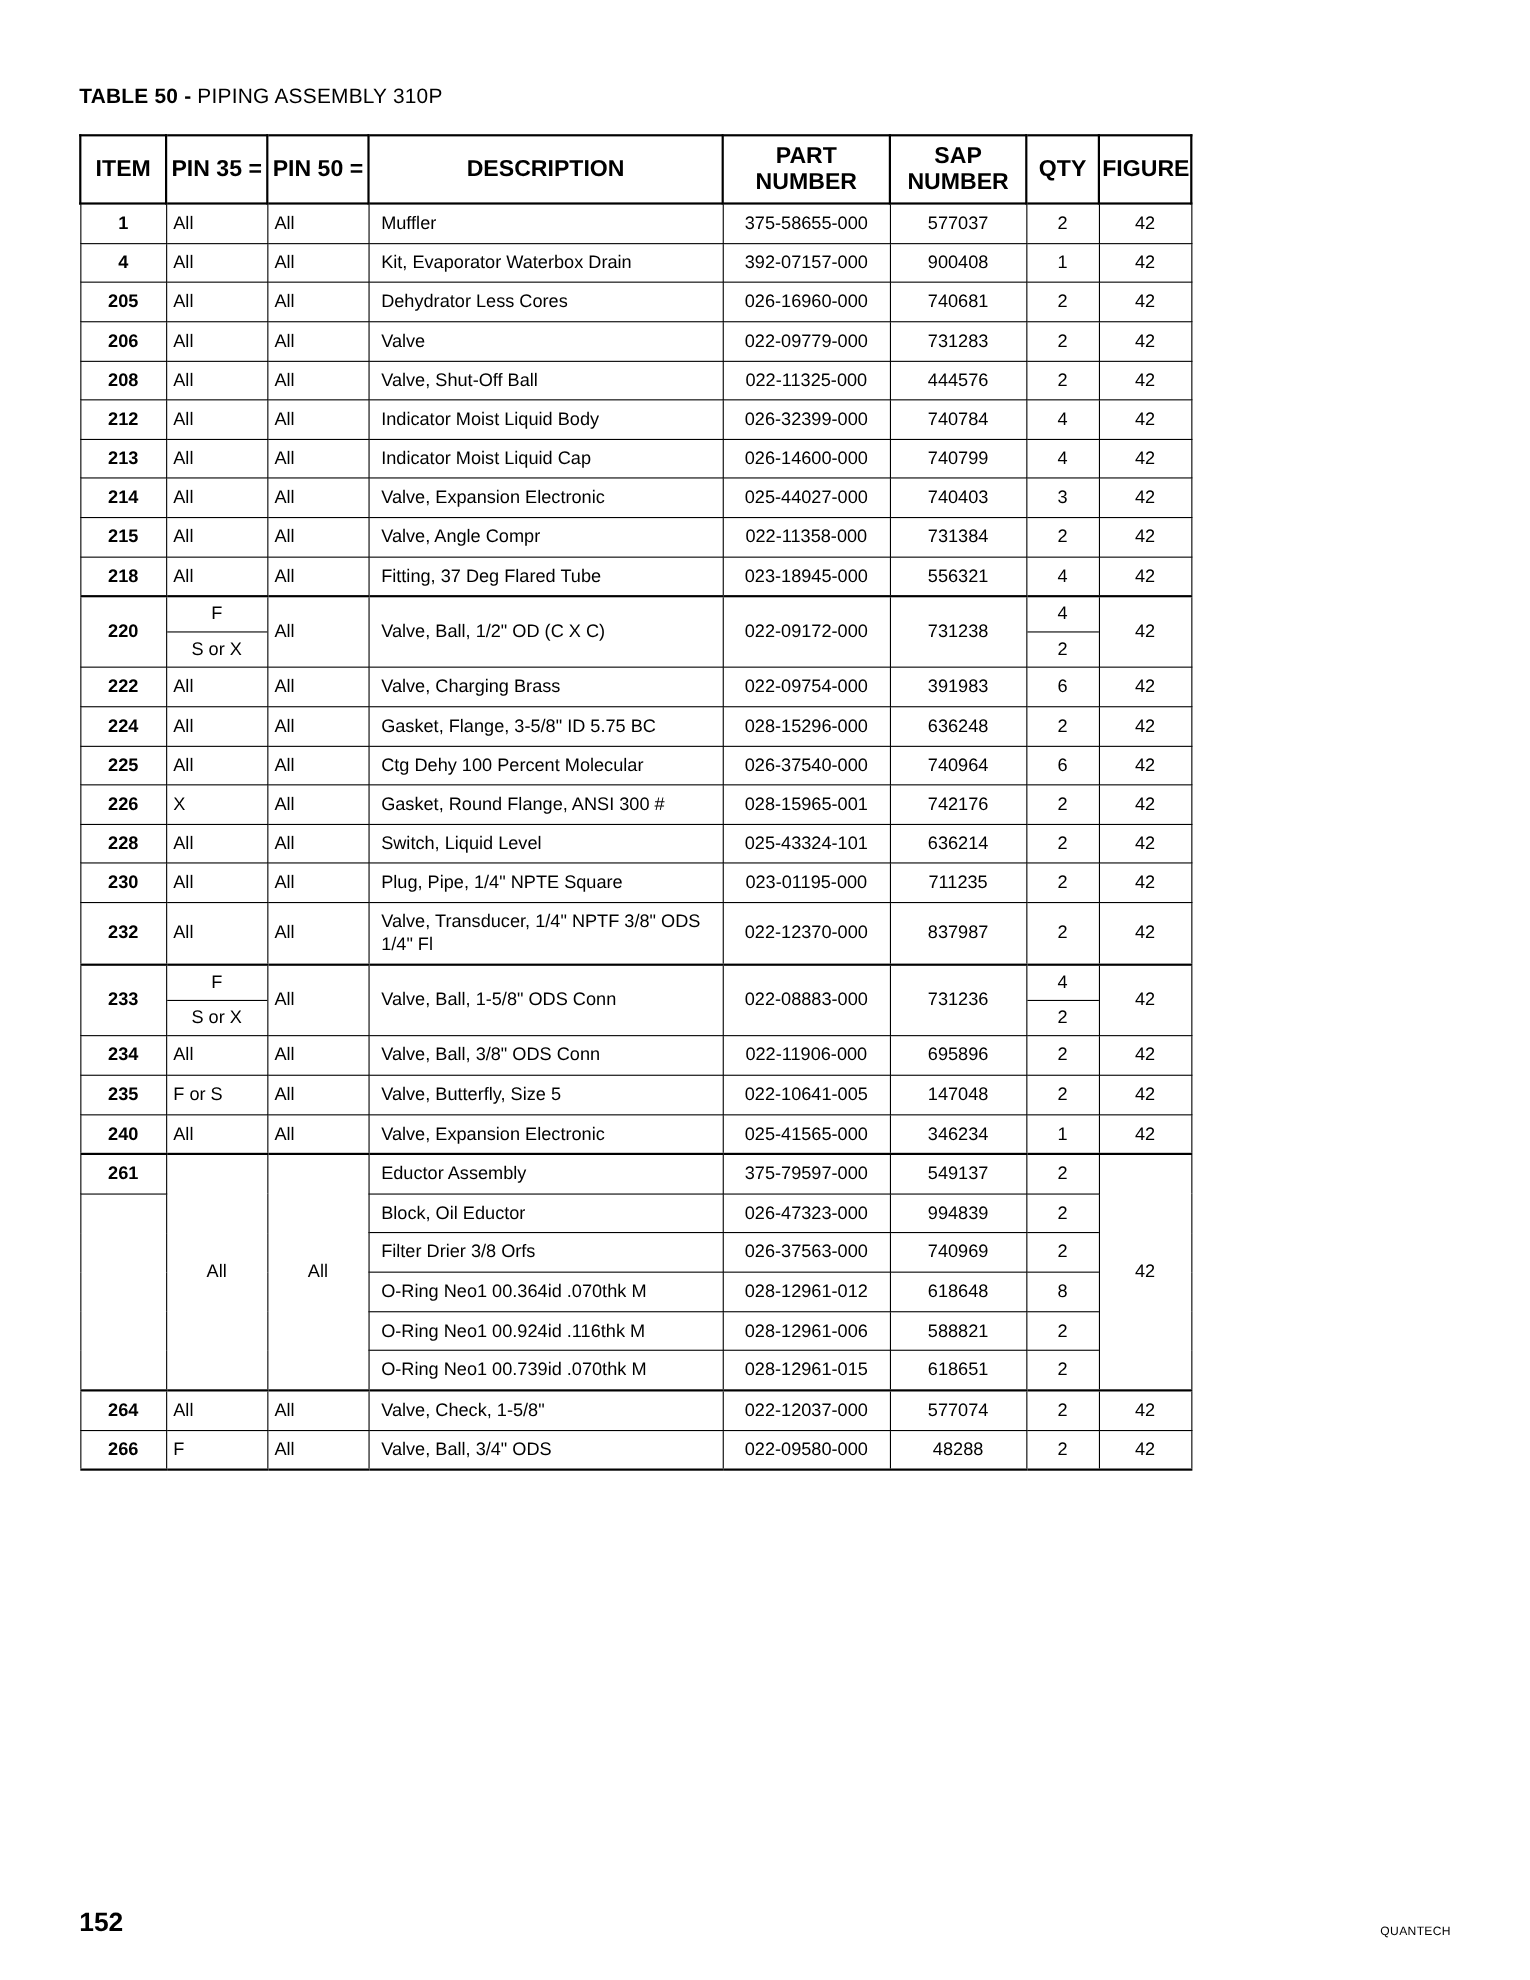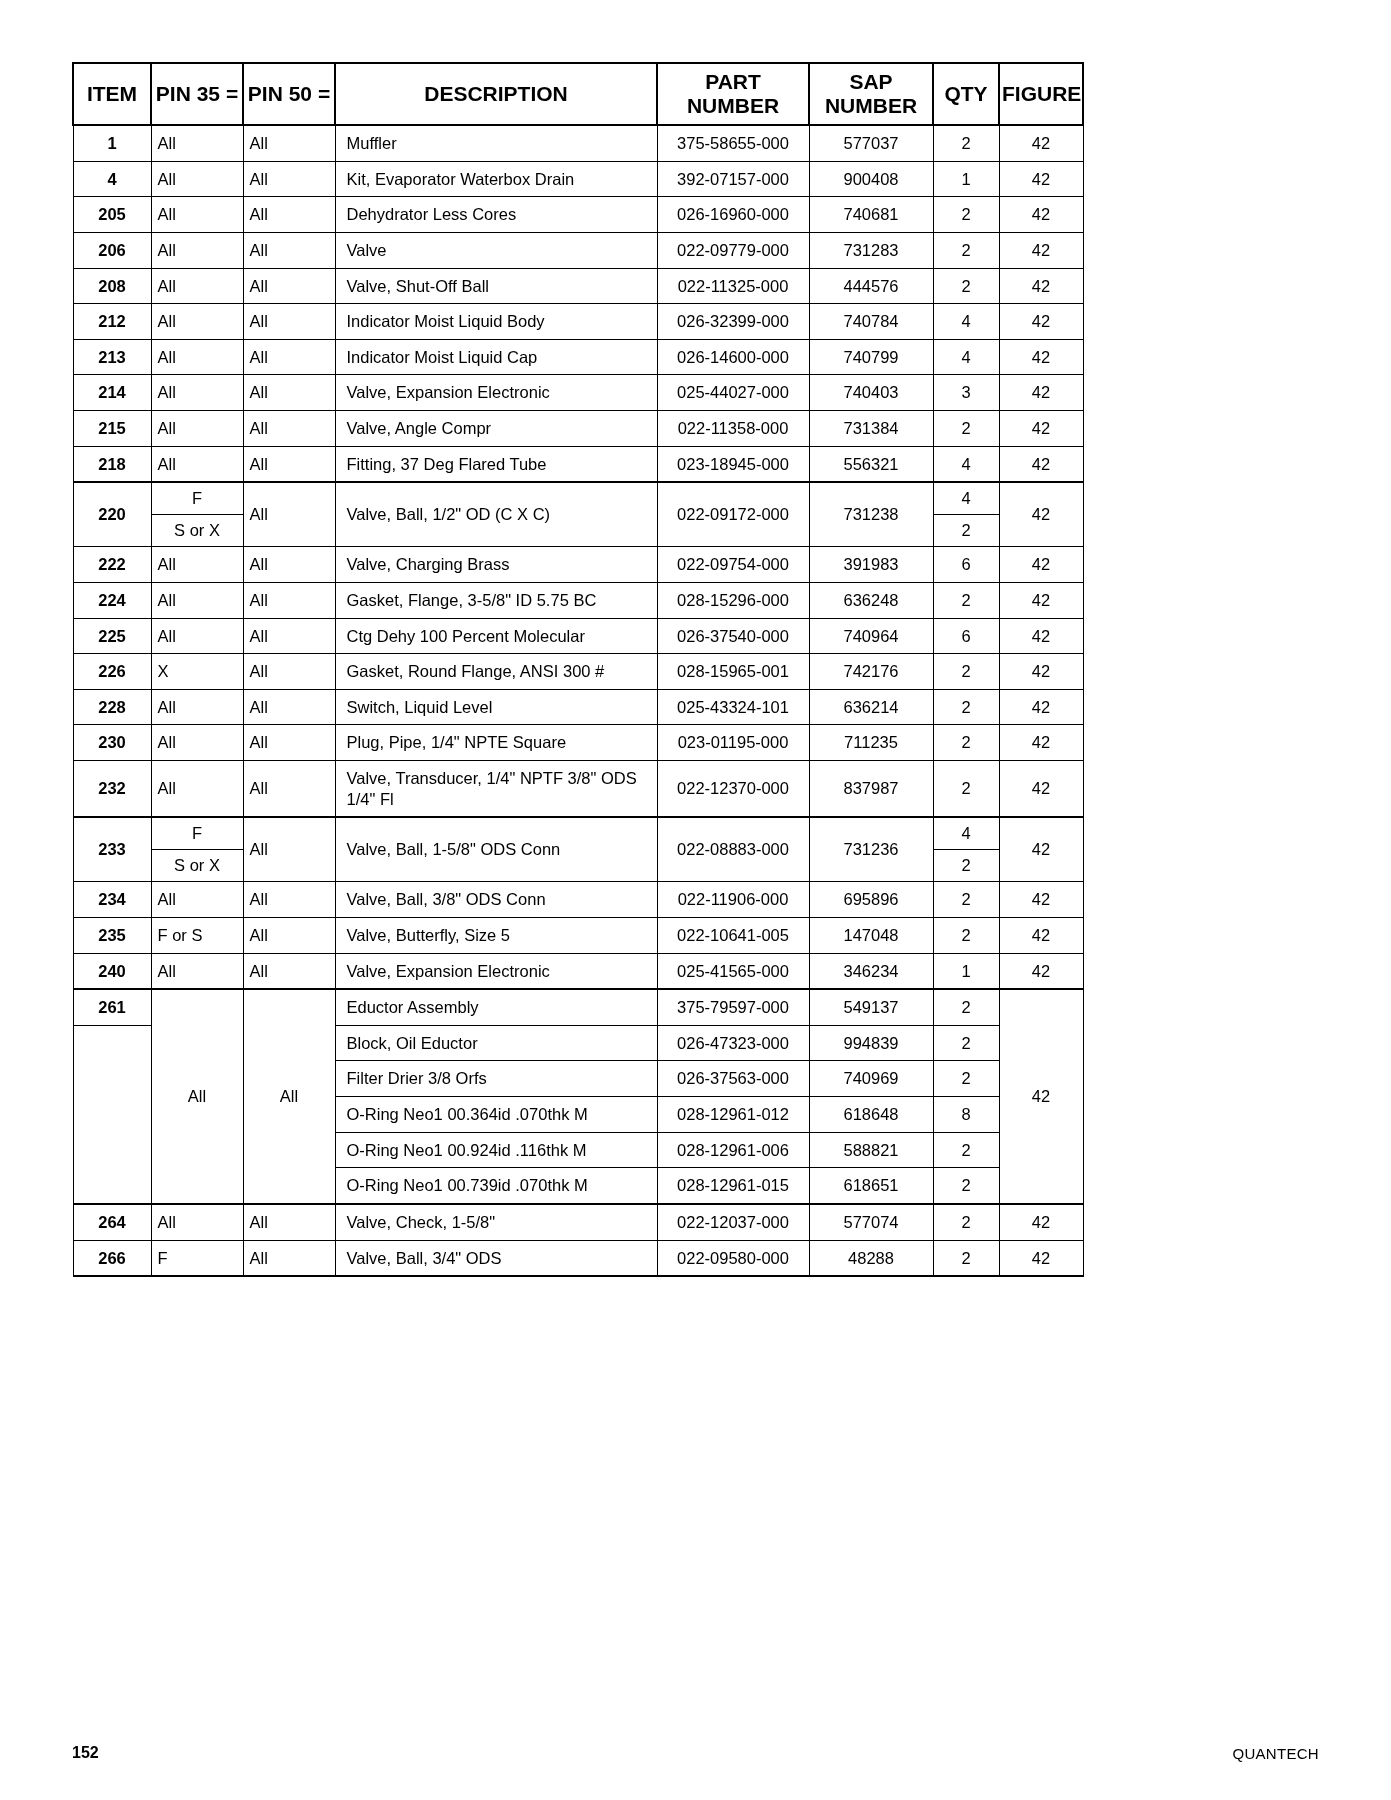--- a/index.html
+++ b/index.html
@@ -95,29 +95,30 @@
 
   .footer {
     position: absolute;
     left: 72px;
     right: 72px;
     bottom: 38px;
     display: flex;
     align-items: flex-end;
     justify-content: space-between;
   }
-  .page-num { font-size: 16px; font-weight: bold; }
-  .brand { font-size: 15px; letter-spacing: 0.3px; }
+  .page-num { font-size: 24px; font-weight: bold; }
+  .brand { font-size: 11px; letter-spacing: 0.3px; }
 </style>
 </head>
 <body>
 
 <div class="page">
 
 
+  <div class="table-title"><span class="bold">TABLE 50 -</span><span> PIPING ASSEMBLY 310P</span></div>
 
   <table class="parts">
     <colgroup>
       <col style="width:78px">
       <col style="width:92px">
       <col style="width:92px">
       <col style="width:322px">
       <col style="width:152px">
       <col style="width:124px">
       <col style="width:66px">

